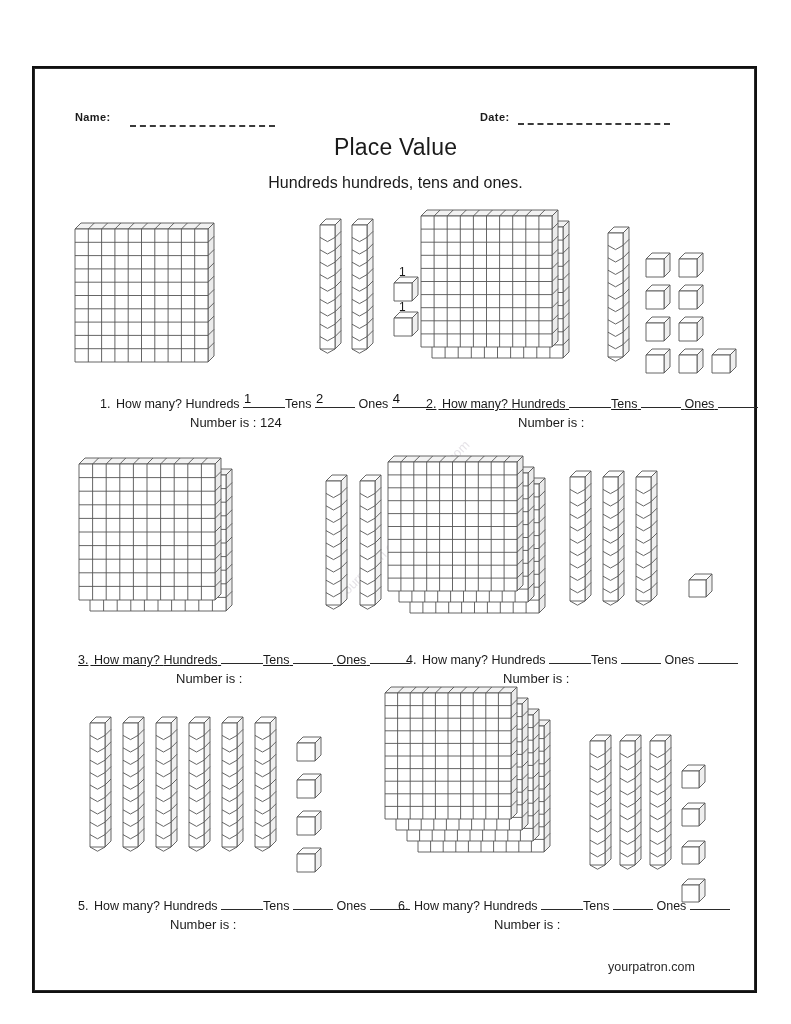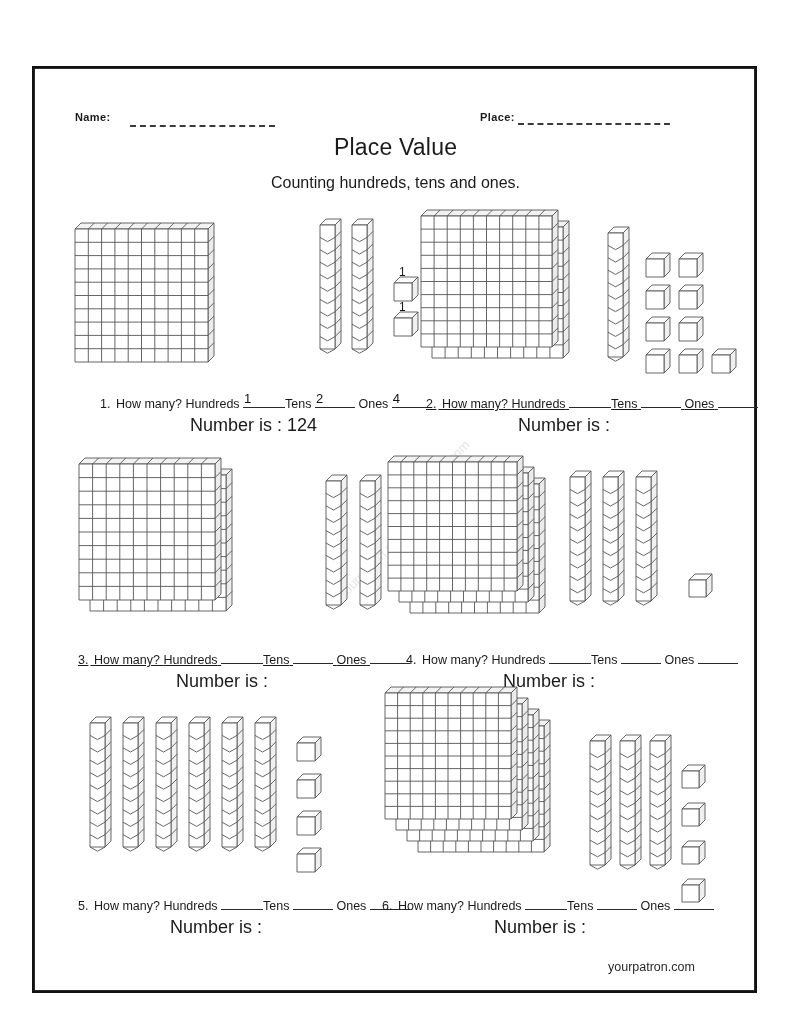--- a/index.html
+++ b/index.html
@@ -103,21 +103,21 @@
   .ans {
     position: absolute;
     left: 1px;
     bottom: 1px;
     font-size: 13px;
     color: #111;
   }
   .numline {
     position: absolute;
     white-space: nowrap;
-    font-size: 18px;
+    font-size: 13px;
   }
 
   
   .wm {
     position: absolute;
     color: rgba(170,160,175,0.30);
     font-size: 13px;
     transform: rotate(-45deg);
     transform-origin: left top;
     pointer-events: none;
@@ -136,25 +136,25 @@
 </head>
 <body>
 
 <div id="sheet">
 
   <div class="border-frame"></div>
 
   <div class="hdr-label" id="name-label">Name:</div>
   <div class="dash-line" id="name-line"></div>
 
-  <div class="hdr-label" id="date-label">Place:</div>
+  <div class="hdr-label" id="date-label">Date:</div>
   <div class="dash-line" id="date-line"></div>
 
   <div id="title">Place Value</div>
-  <div id="subtitle">Counting  hundreds, tens and ones.</div>
+  <div id="subtitle">Hundreds  hundreds, tens and ones.</div>
 
   <div class="wm" style="left:335px; top:560px;">yourpatron.com</div>
   <div class="wm" style="left:398px; top:470px;">yourpatron.com</div>
 
   <div id="problems-layer">
       <div class="problem" style="left: 72px; top: 190px;">
         <svg width="330" height="175" class="blocks">
           <polygon points="3.00,8.00 9.00,2.00 142.00,2.00 136.00,8.00" fill="#f2f2f2" stroke="#555555" stroke-width="0.9"></polygon>
           <polygon points="136.00,8.00 142.00,2.00 142.00,135.00 136.00,141.00" fill="#ebebeb" stroke="#555555" stroke-width="0.9"></polygon>
           <polygon points="3.00,8.00 136.00,8.00 136.00,141.00 3.00,141.00" fill="#ffffff" stroke="#555555" stroke-width="0.9"></polygon>
@@ -1261,19 +1261,19 @@
           <polygon points="300.00,120.00 306.00,114.00 323.00,114.00 317.00,120.00" fill="#fdfdfd" stroke="#555555" stroke-width="0.9"></polygon>
           <polygon points="317.00,120.00 323.00,114.00 323.00,131.00 317.00,137.00" fill="#efefef" stroke="#555555" stroke-width="0.9"></polygon>
           <polygon points="300.00,120.00 317.00,120.00 317.00,137.00 300.00,137.00" fill="#ffffff" stroke="#555555" stroke-width="0.9"></polygon>
           <polygon points="300.00,158.00 306.00,152.00 323.00,152.00 317.00,158.00" fill="#fdfdfd" stroke="#555555" stroke-width="0.9"></polygon>
           <polygon points="317.00,158.00 323.00,152.00 323.00,169.00 317.00,175.00" fill="#efefef" stroke="#555555" stroke-width="0.9"></polygon>
           <polygon points="300.00,158.00 317.00,158.00 317.00,175.00 300.00,175.00" fill="#ffffff" stroke="#555555" stroke-width="0.9"></polygon>
           <polygon points="300.00,196.00 306.00,190.00 323.00,190.00 317.00,196.00" fill="#fdfdfd" stroke="#555555" stroke-width="0.9"></polygon>
           <polygon points="317.00,196.00 323.00,190.00 323.00,207.00 317.00,213.00" fill="#efefef" stroke="#555555" stroke-width="0.9"></polygon>
           <polygon points="300.00,196.00 317.00,196.00 317.00,213.00 300.00,213.00" fill="#ffffff" stroke="#555555" stroke-width="0.9"></polygon>
         </svg>
-        <div class="qline" style="left: 0; top: 210px;"><span class="num">6.</span> <span>How many?</span> <span>Hundreds</span> <span class="blank w1"></span><span>Tens</span> <span class="blank w2"></span> <span>Ones</span> <span class="blank w3"></span></div>
+        <div class="qline" style="left: 16px; top: 210px;"><span class="num">6.</span> <span>How many?</span> <span>Hundreds</span> <span class="blank w1"></span><span>Tens</span> <span class="blank w2"></span> <span>Ones</span> <span class="blank w3"></span></div>
         <div class="numline" style="left: 112px; top: 228px;"><span>Number is :</span></div>
       </div>
     </div>
 
   <div id="footer">yourpatron.com</div>
 </div>
 
 </body></html>

